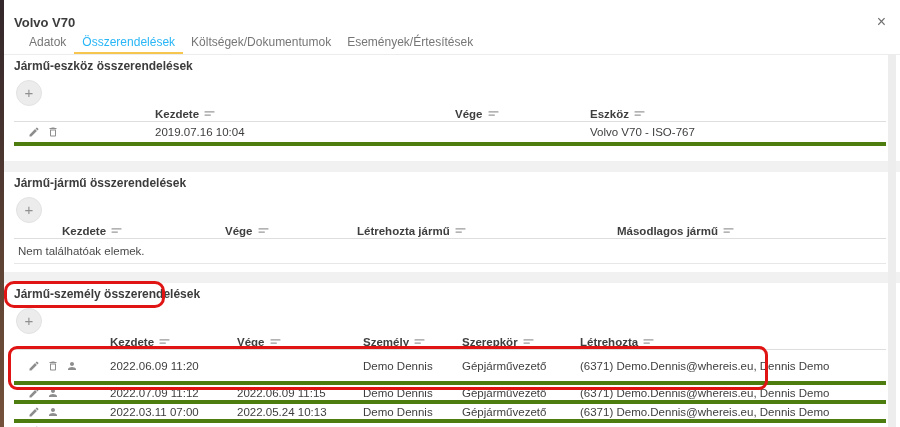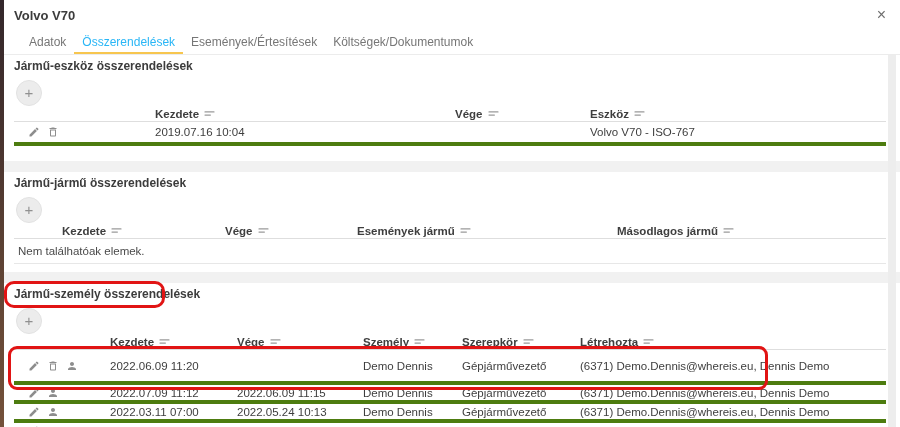--- a/index.html
+++ b/index.html
@@ -4,21 +4,21 @@
 <style>
   html,body{margin:0;padding:0;}
   body{
     width:900px;height:427px;overflow:hidden;position:relative;
     background:#fff;font-family:"Liberation Sans", sans-serif;
     -webkit-font-smoothing:antialiased;
   }
   .bg-strip{position:absolute;left:0;top:0;width:4px;height:100%;
     background:linear-gradient(180deg,#33272b 0%,#46322e 30%,#5d4234 60%,#74513a 100%);}
   .dialog{position:absolute;left:4px;top:0;right:0;bottom:0;background:#fff;}
-  .dialog-header{height:30px;display:flex;align-items:center;justify-content:space-between;
+  .dialog-header{height:30px;display:flex;align-items:flex-end;justify-content:space-between;
     padding:0 12px 0 10px;}
   .dialog-title{font-size:13px;font-weight:bold;color:#3c3c3c;}
   .close-btn{border:none;background:none;color:#6e6e6e;font-size:16px;line-height:16px;
     cursor:pointer;padding:0 2px;}
   .tabs{height:24px;display:flex;padding-left:17px;align-items:stretch;}
   .tab{position:relative;padding:0 8px;font-size:12px;color:#767676;display:flex;
     align-items:center;background:none;border:none;cursor:pointer;white-space:nowrap;}
   .tab.active{color:var(--tab-active,#29b6f6);}
   .tab.active::after{content:"";position:absolute;left:0;right:0;bottom:0;height:2px;
     background:var(--tab-underline,#f7c64f);}
@@ -63,22 +63,22 @@
 <div class="bg-strip"></div>
 
 <div class="dialog">
   <div class="dialog-header">
     <span class="dialog-title">Volvo V70</span>
     <button class="close-btn">×</button>
   </div>
   <div class="tabs">
       <button class="tab">Adatok</button>
       <button class="tab active">Összerendelések</button>
+      <button class="tab">Költségek/Dokumentumok</button>
       <button class="tab">Események/Értesítések</button>
-      <button class="tab">Költségek/Dokumentumok</button>
     </div>
   <div class="content">
     <div id="sections">
         <section class="section sec-0">
           <div class="sec-title">Jármű-eszköz összerendelések</div>
           <button class="add-btn">+</button>
           <div class="table">
             <div class="trow thead-row">
               <div class="cell"></div>
               <div class="cell th">
@@ -131,21 +131,21 @@
                     <path d="M1 3.2h10M1 6.8h6" stroke="currentColor" stroke-width="1.3" fill="none" stroke-linecap="round"></path>
                   </svg></span>
               </div>
               <div class="cell th">
                 <span>Vége</span>
                 <span><svg class="sort" viewBox="0 0 12 10">
                     <path d="M1 3.2h10M1 6.8h6" stroke="currentColor" stroke-width="1.3" fill="none" stroke-linecap="round"></path>
                   </svg></span>
               </div>
               <div class="cell th">
-                <span>Események jármű</span>
+                <span>Létrehozta jármű</span>
                 <span><svg class="sort" viewBox="0 0 12 10">
                     <path d="M1 3.2h10M1 6.8h6" stroke="currentColor" stroke-width="1.3" fill="none" stroke-linecap="round"></path>
                   </svg></span>
               </div>
               <div class="cell th">
                 <span>Másodlagos jármű</span>
                 <span><svg class="sort" viewBox="0 0 12 10">
                     <path d="M1 3.2h10M1 6.8h6" stroke="currentColor" stroke-width="1.3" fill="none" stroke-linecap="round"></path>
                   </svg></span>
               </div>

